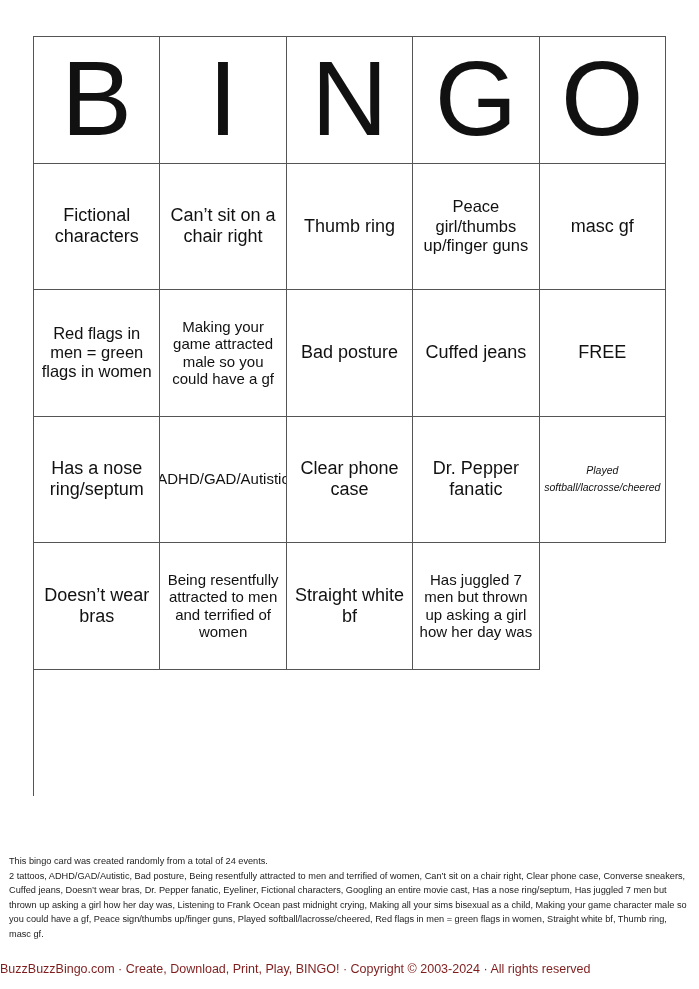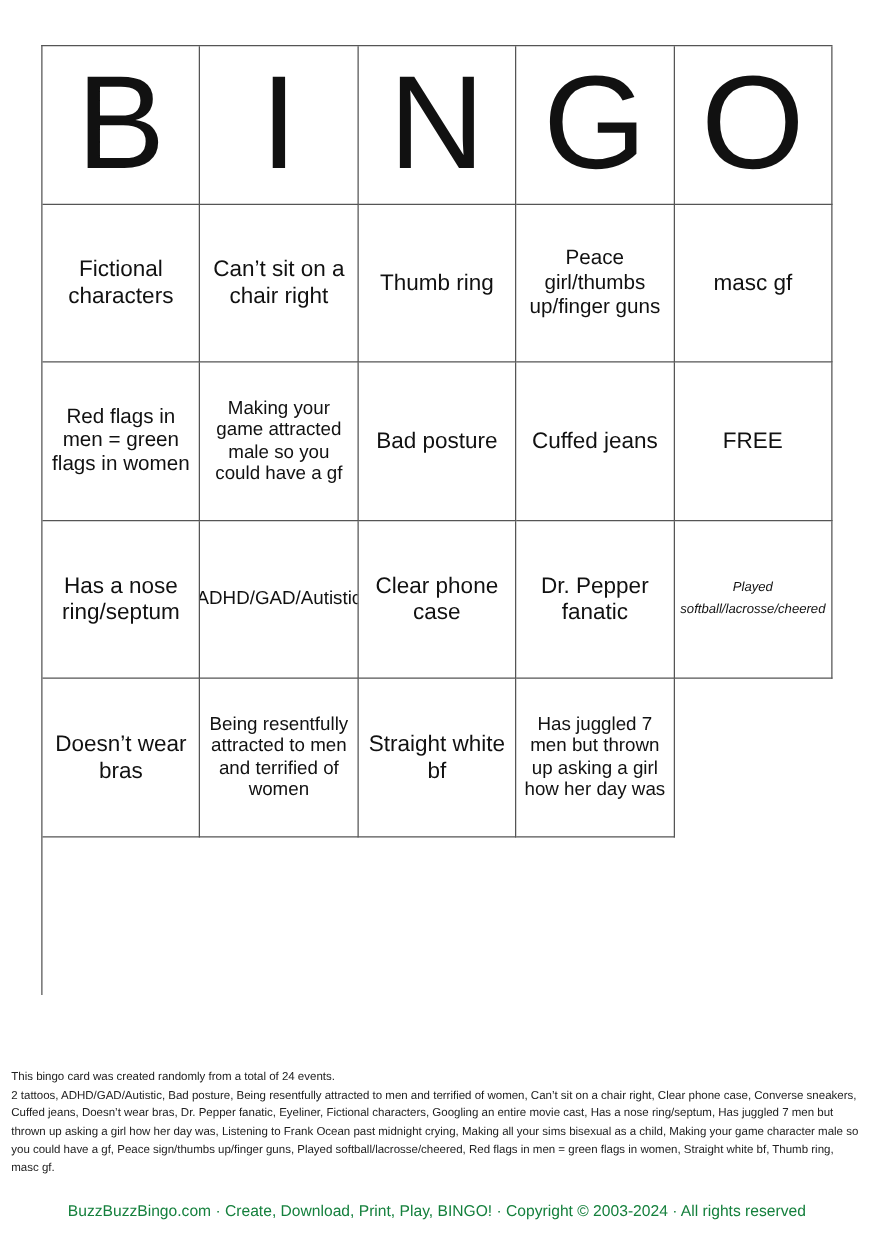--- a/index.html
+++ b/index.html
@@ -11,21 +11,21 @@
   .cell { border-right: 1px solid #555; border-bottom: 1px solid #555; box-sizing: border-box;
           display: flex; align-items: center; justify-content: center; text-align: center;
           padding: 0 3px; line-height: 1.17; overflow: hidden; }
   .hdr { font-size: 106px; line-height: 1; padding-bottom: 4px; }
   .t18 { font-size: 18px; }
   .t17 { font-size: 16.5px; }
   .t15 { font-size: 15px; }
   .t13 { font-size: 15px; }
   .t11 { font-size: 10.5px; line-height: 1.6; font-style: italic; }
   .note { position: absolute; left: 9px; top: 806px; width: 680px; font-size: 9.2px; line-height: 14.6px; color: #222; margin-top: 48px; }
-  .footer { position: absolute; left: 0; top: 962px; width: 699px; text-align: center; font-size: 12.5px; color: #15803d; }
+  .footer { position: absolute; left: 0; top: 962px; width: 699px; font-size: 12.5px; color: #7f1d1d; }
 </style>
 </head>
 <body>
 
 <div class="grid">
   <div class="cell hdr">B</div>
   <div class="cell hdr">I</div>
   <div class="cell hdr">N</div>
   <div class="cell hdr">G</div>
   <div class="cell hdr">O</div>

